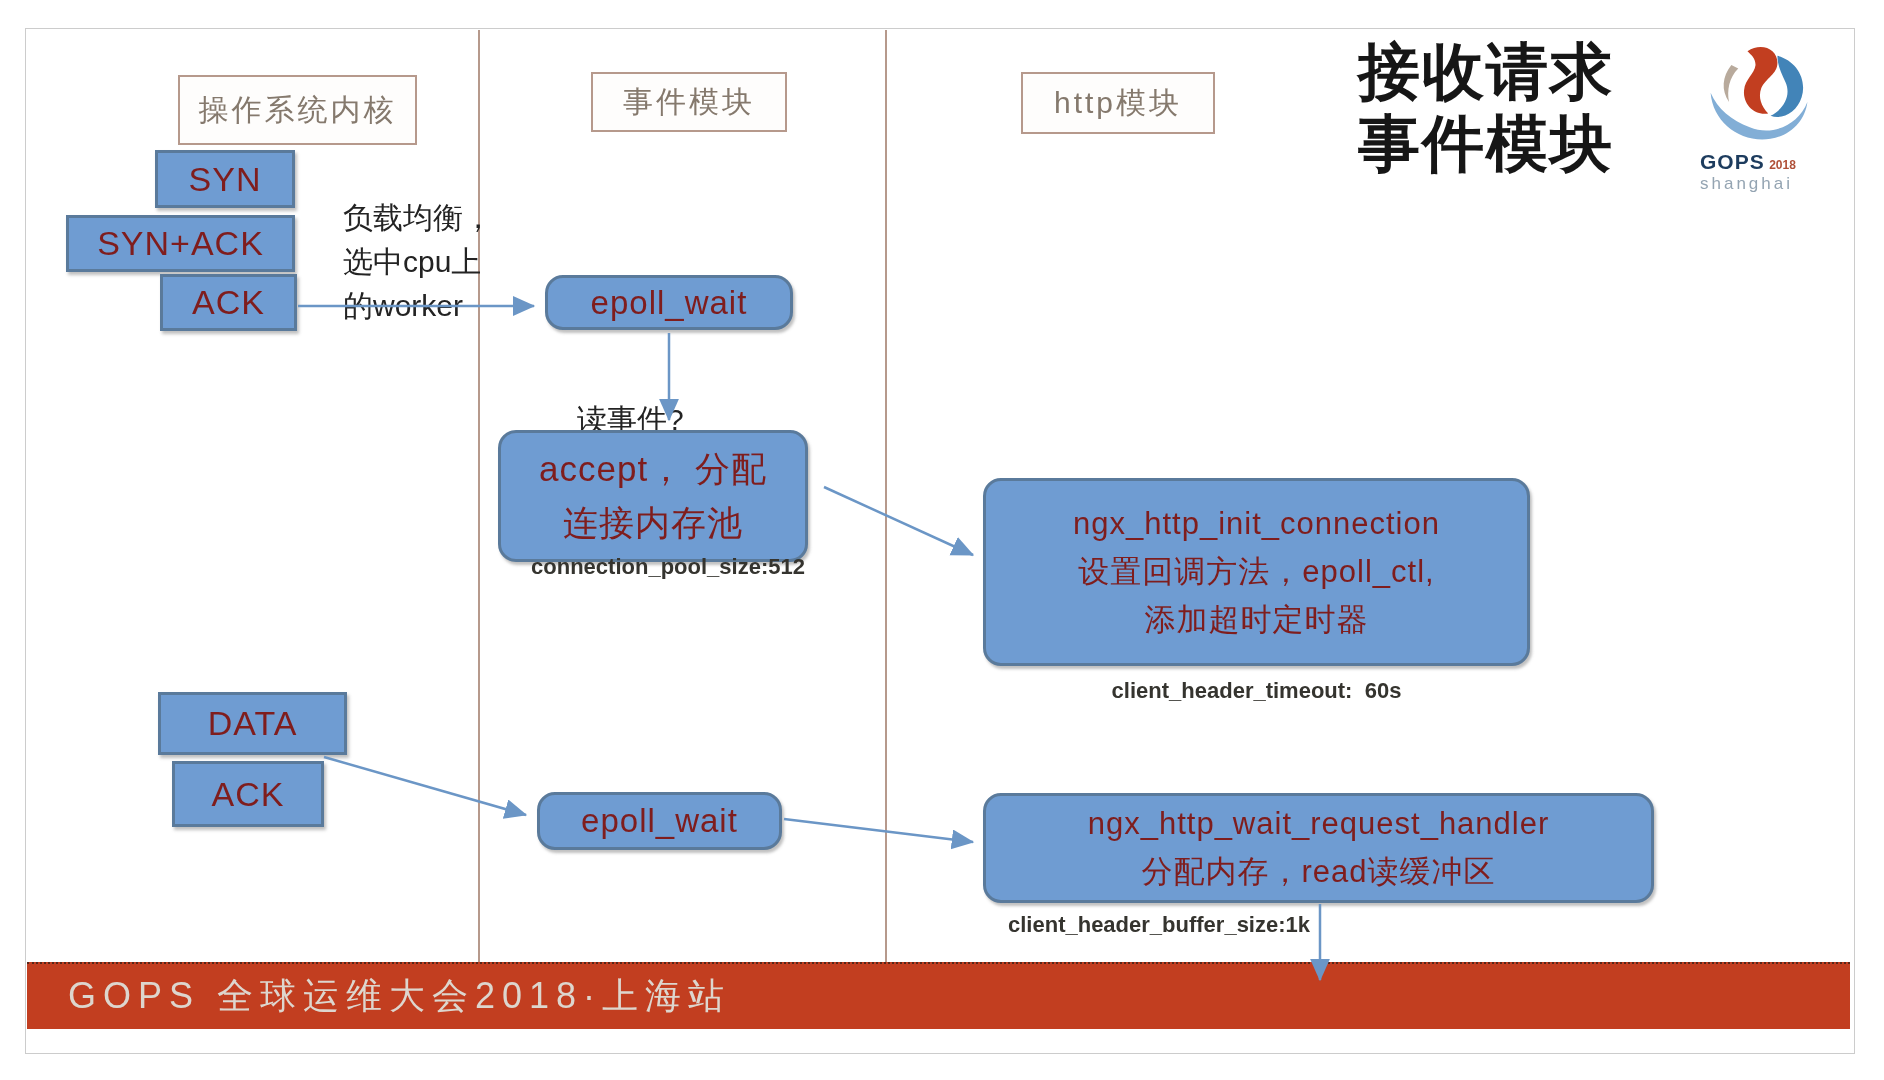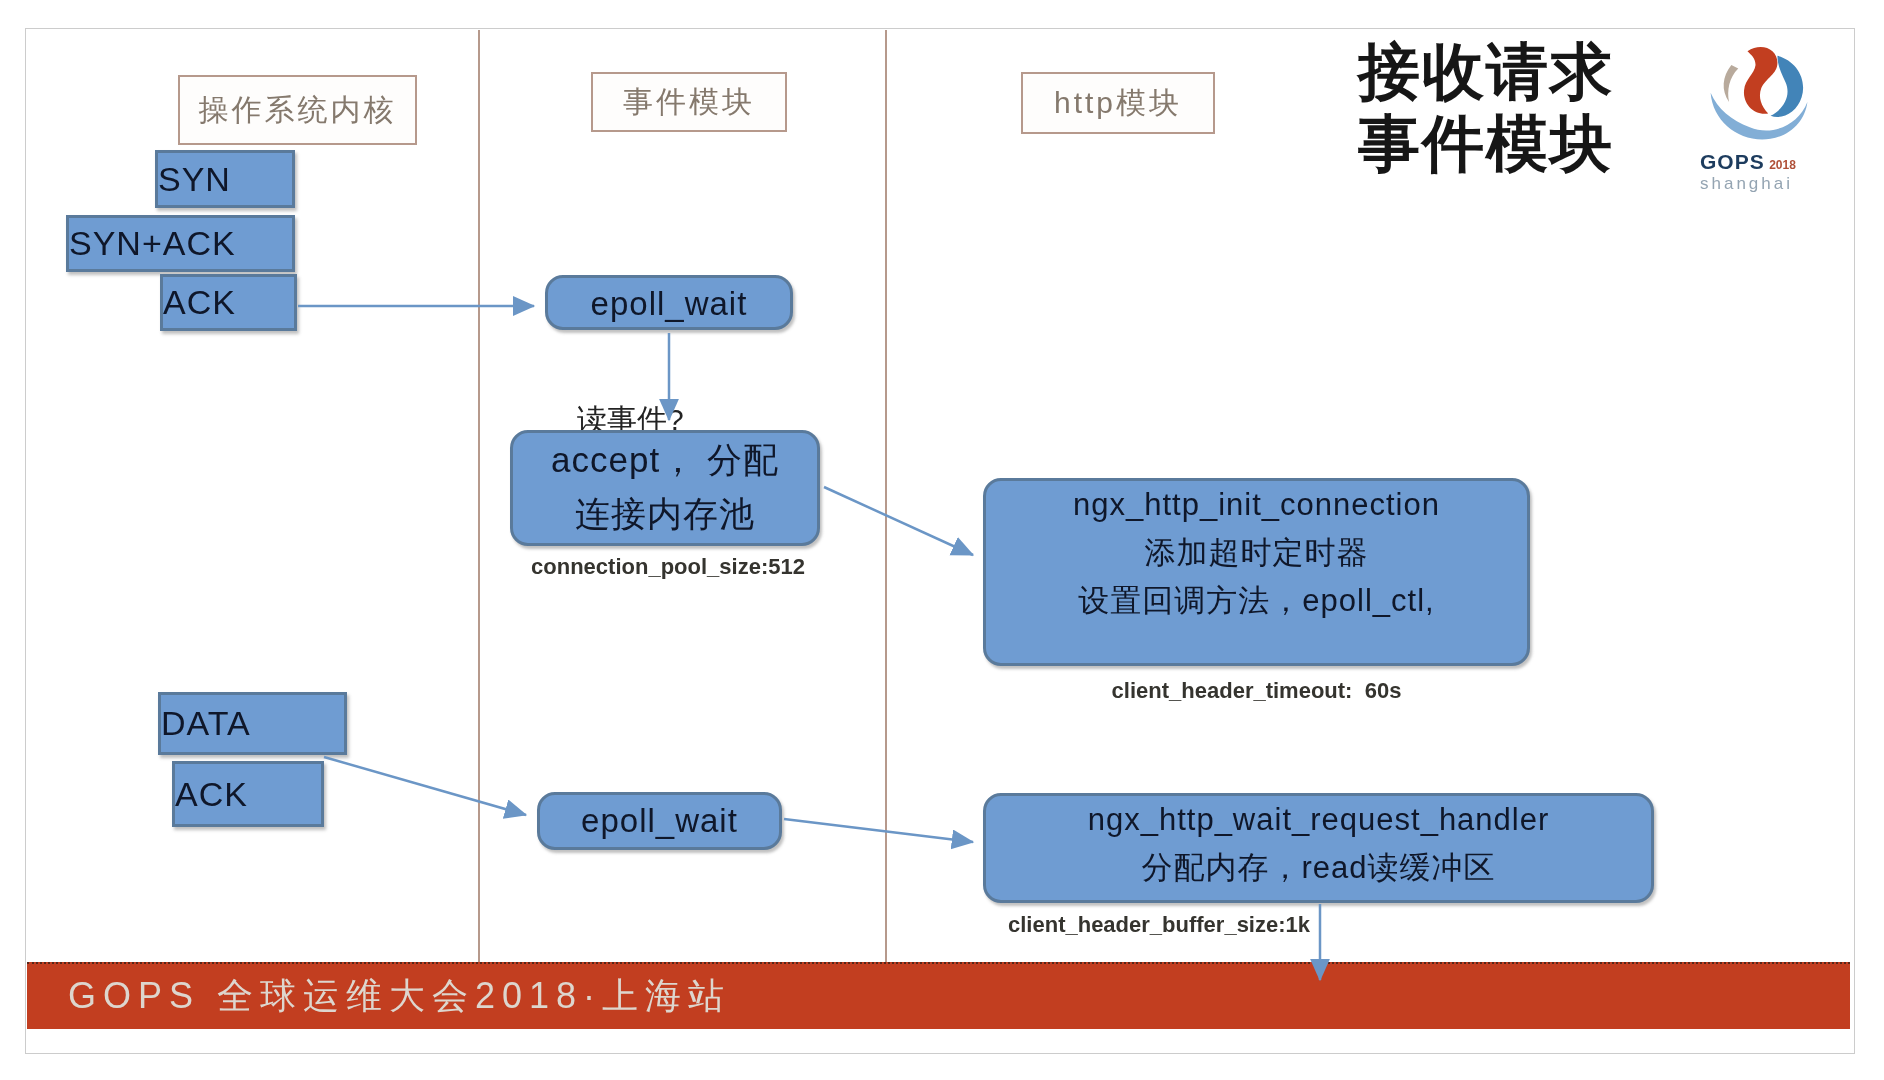--- a/index.html
+++ b/index.html
@@ -15,21 +15,21 @@
   .divider{
     position:absolute;top:30px;width:2px;height:932px;background:#b6998c;
   }
   .label-box{
     position:absolute;background:#fefdfc;border:2px solid #b6998c;
     color:#85796d;display:flex;align-items:center;justify-content:center;
     font-size:30px;letter-spacing:3px;margin-left:48px;
   }
   .bluebox{
     position:absolute;background:#6f9cd2;border:3px solid #5a7a9b;
-    color:#0f172a;display:flex;align-items:center;
+    color:#7f1d1d;display:flex;align-items:center;justify-content:center;
     font-size:34px;letter-spacing:1px;
     box-shadow:2px 3px 3px rgba(115,115,115,.45);
     box-sizing:border-box;
   }
   .round{
     border-radius:18px;flex-direction:column;line-height:1.55;
   }
   .round span{display:block;text-align:center;}
   .param{
     position:absolute;font-weight:bold;font-size:22px;color:#35342f;
@@ -90,39 +90,44 @@
   <div class="bluebox" style="left:155px;top:150px;width:140px;height:58px;">
     <span>SYN</span>
   </div>
   <div class="bluebox" style="left:66px;top:215px;width:229px;height:57px;">
     <span>SYN+ACK</span>
   </div>
   <div class="bluebox" style="left:160px;top:274px;width:137px;height:57px;">
     <span>ACK</span>
   </div>
 
+  <div class="annot" style="left:343px;top:196px;">
+    <div>负载均衡，</div>
+    <div>选中cpu上</div>
+    <div>的worker</div>
+  </div>
 
   <div class="bluebox round" style="left:545px;top:275px;width:248px;height:55px;font-size:33px;">
     <span>epoll_wait</span>
   </div>
 
   <div class="annot" style="left:577px;top:366px;margin-top:32px;">
     <span>读事件?</span>
   </div>
 
-  <div class="bluebox round" style="left:510px;top:430px;width:310px;height:116px;font-size:35px;">
+  <div class="bluebox round" style="left:498px;top:430px;width:310px;height:132px;font-size:35px;">
     <span>accept， 分配</span>
     <span>连接内存池</span>
   </div>
   <div class="param centered" style="left:513px;top:554px;width:310px;">connection_pool_size:512</div>
 
   <div class="bluebox round" style="left:983px;top:478px;width:547px;height:188px;font-size:31px;">
     <span>ngx_http_init_connection</span>
+    <span>设置回调方法，epoll_ctl,</span>
     <span>添加超时定时器</span>
-    <span>设置回调方法，epoll_ctl,</span>
   </div>
   <div class="param centered" style="left:983px;top:678px;width:547px;">client_header_timeout:  60s</div>
 
   <div class="bluebox" style="left:158px;top:692px;width:189px;height:63px;">
     <span>DATA</span>
   </div>
   <div class="bluebox" style="left:172px;top:761px;width:152px;height:66px;">
     <span>ACK</span>
   </div>
 

